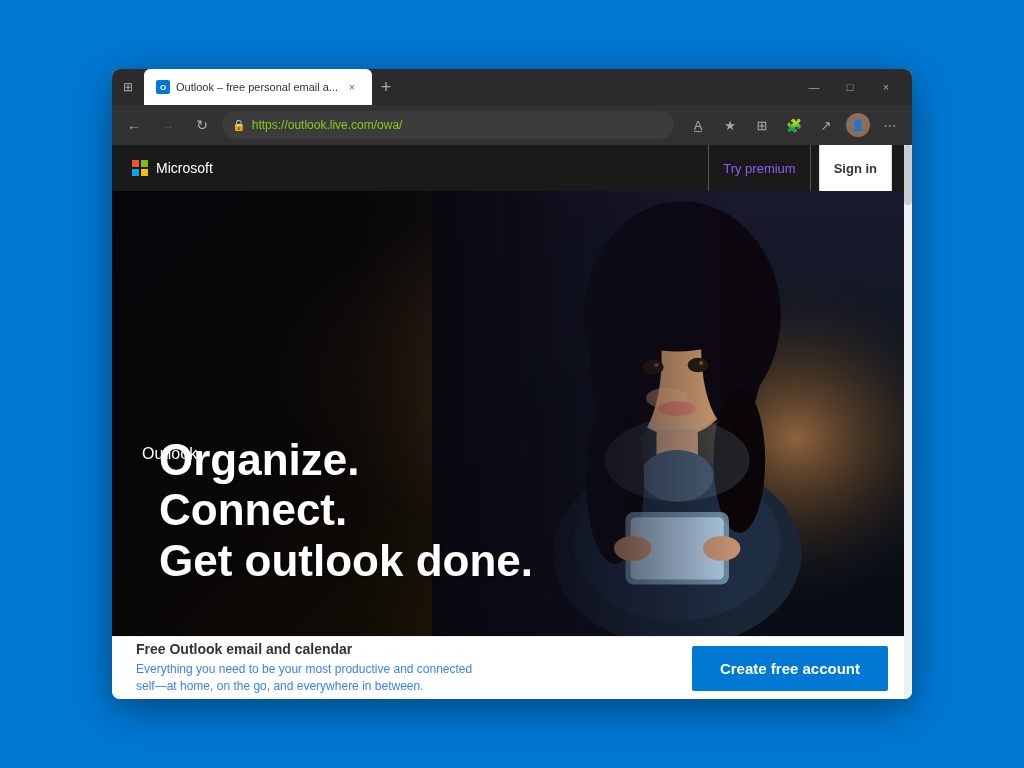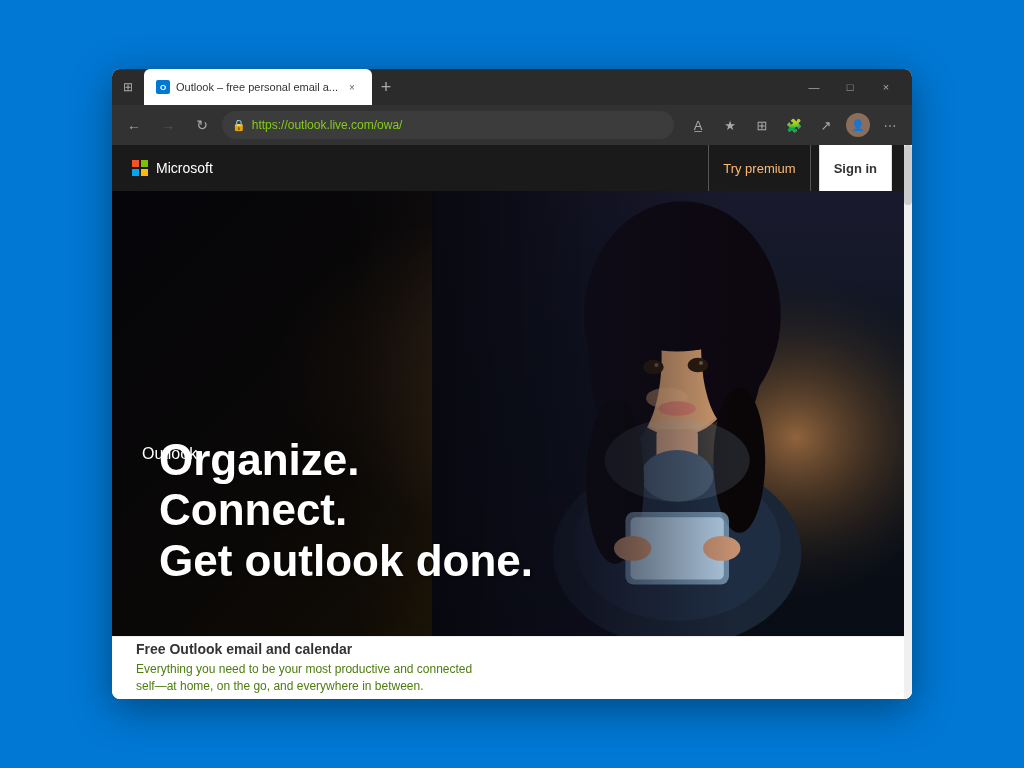--- a/index.html
+++ b/index.html
@@ -266,21 +266,21 @@
 
     .nav-right {
       margin-left: auto;
       display: flex;
       gap: 8px;
     }
 
     .btn-premium {
       background: transparent;
       border: 1px solid #555;
-      color: #fdba74;
+      color: #8b5cf6;
       padding: 6px 14px;
       border-radius: 2px;
       font-size: 13px;
       cursor: pointer;
     }
 
     .btn-signin {
       background: white;
       border: 1px solid #ddd;
       color: #333;
@@ -356,21 +356,21 @@
 
     .cta-text h3 {
       font-size: 14px;
       font-weight: 600;
       color: #333;
       margin-bottom: 4px;
     }
 
     .cta-text p {
       font-size: 12px;
-      color: #4d7c0f;
+      color: #3b82f6;
       max-width: 340px;
       line-height: 1.4;
     }
 
     .btn-create {
       background: #0078d4;
       color: white;
       border: none;
       padding: 14px 28px;
       border-radius: 2px;
@@ -560,19 +560,20 @@
           <div>Get outlook done.</div>
         </div>
       </div>
     </div>
 
     <div class="cta-section">
       <div class="cta-text">
         <h3>Free Outlook email and calendar</h3>
         <p>Everything you need to be your most productive and connected self—at home, on the go, and everywhere in between.</p>
       </div>
+      <button class="btn-create">Create free account</button>
     </div>
 
     <div class="scrollbar" style="position:absolute; right:0; top:0; bottom:0;">
       <div class="scrollbar-thumb"></div>
     </div>
   </div>
 </div>
 
 </body></html>

